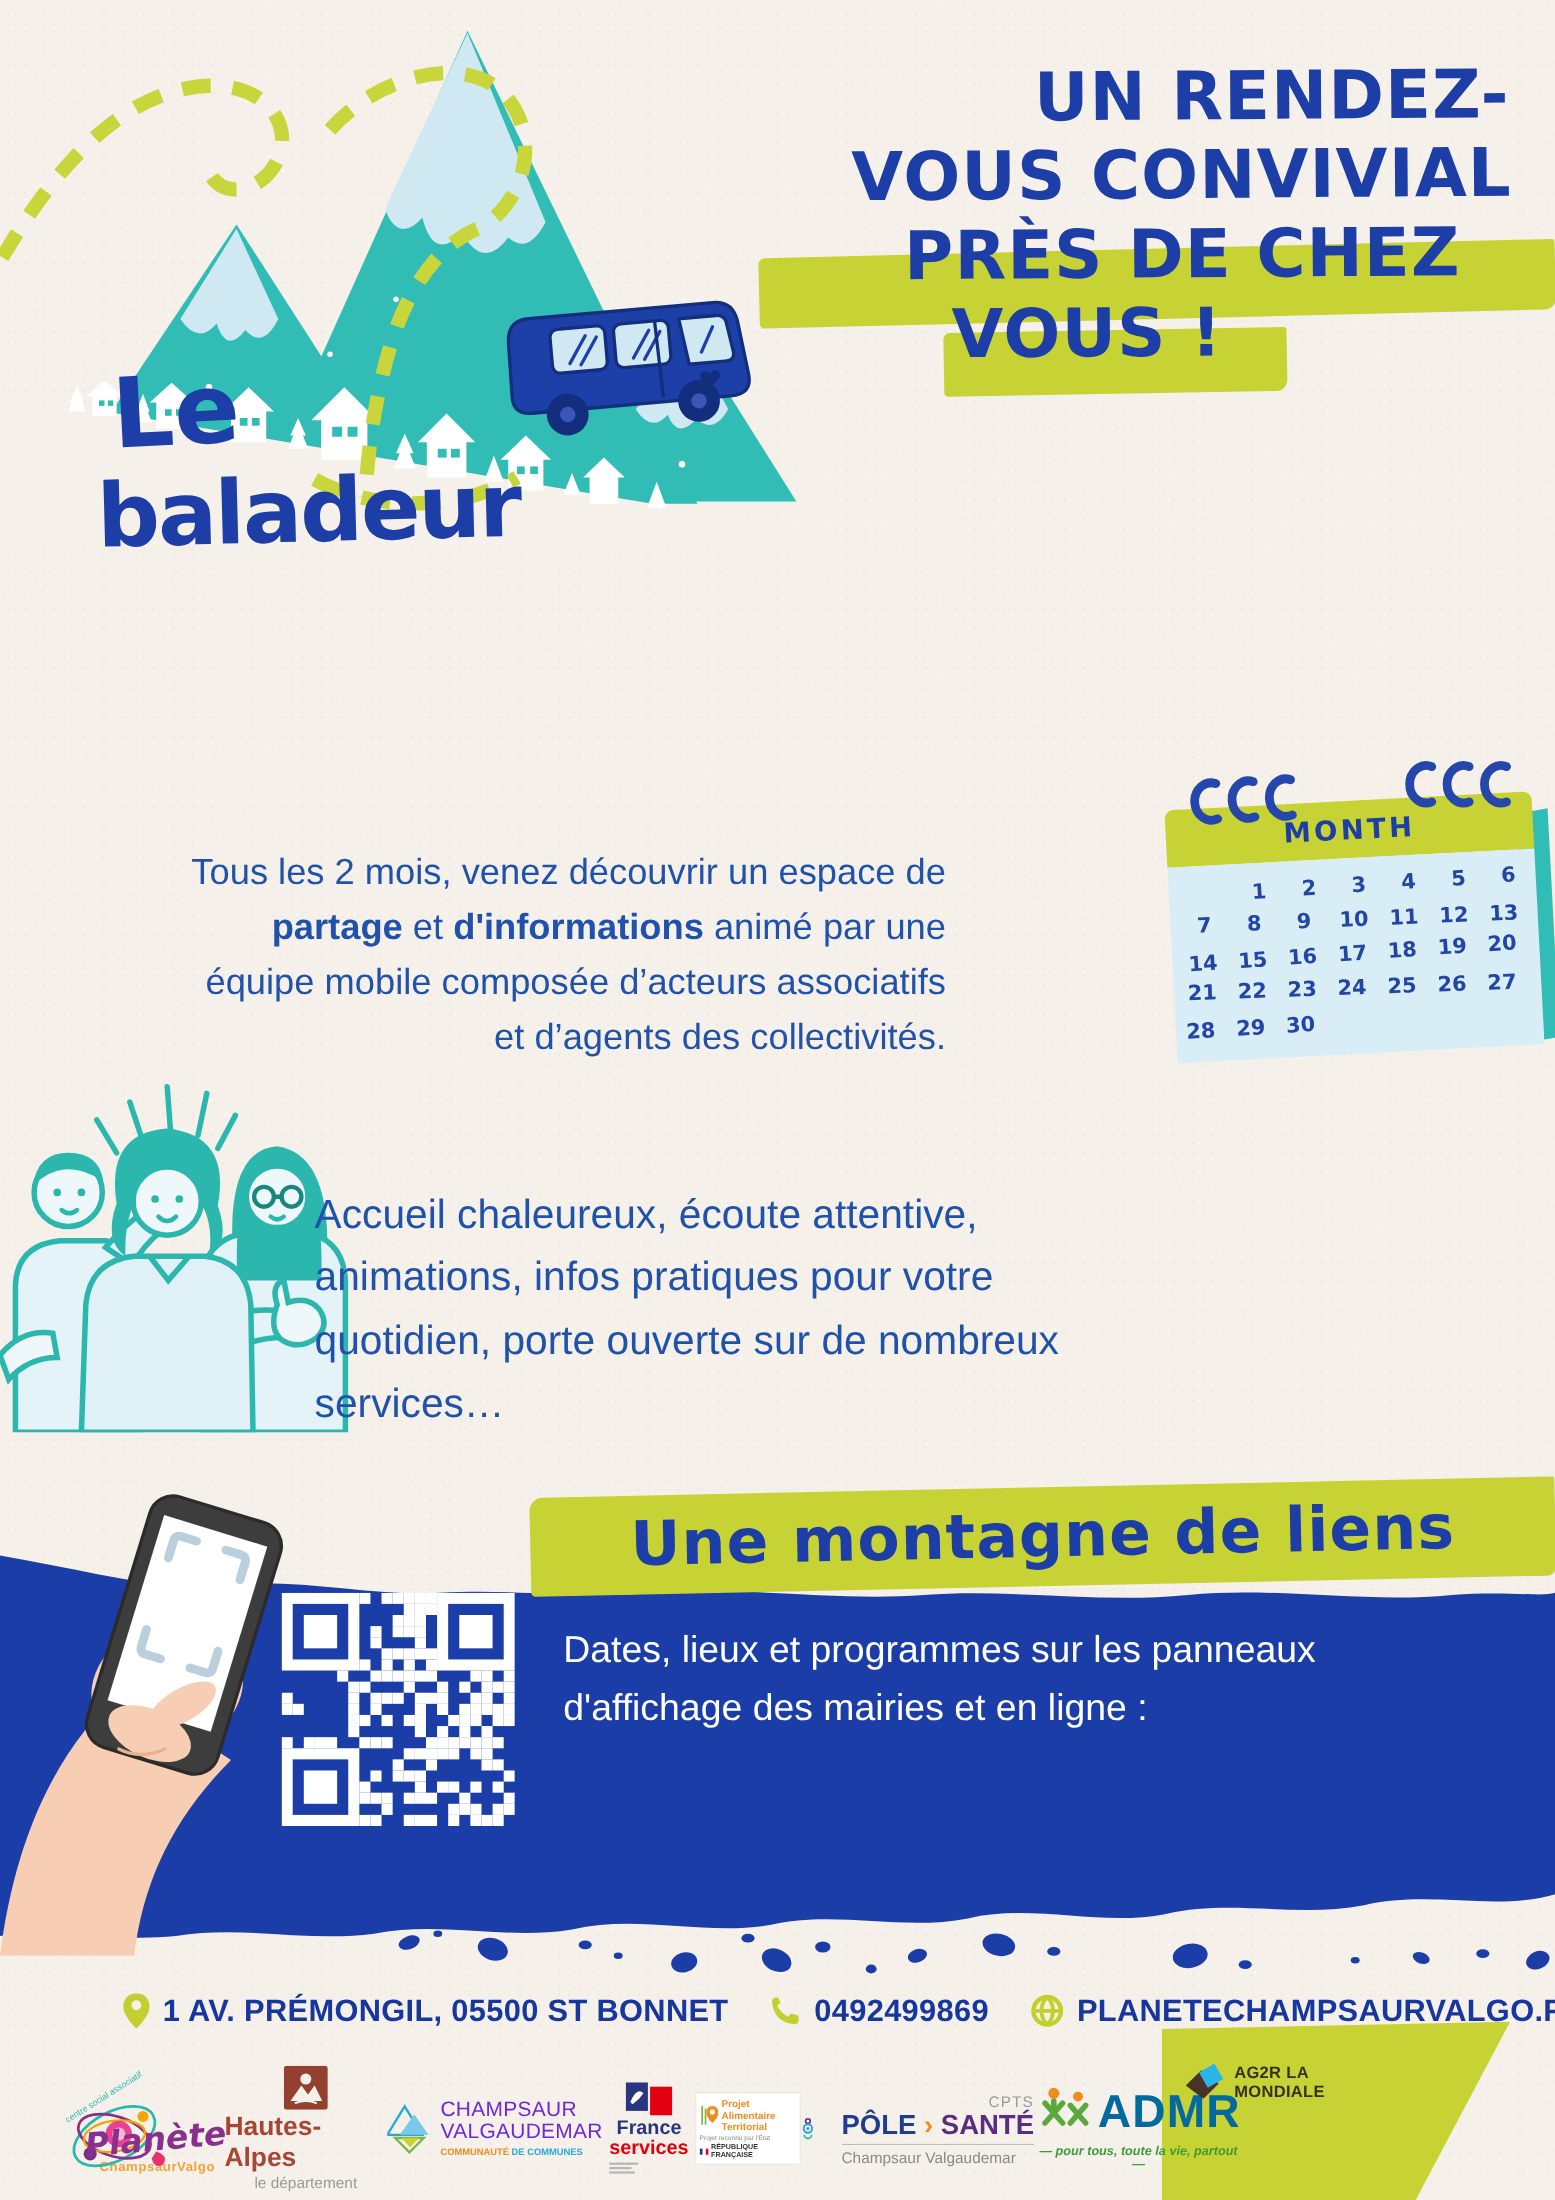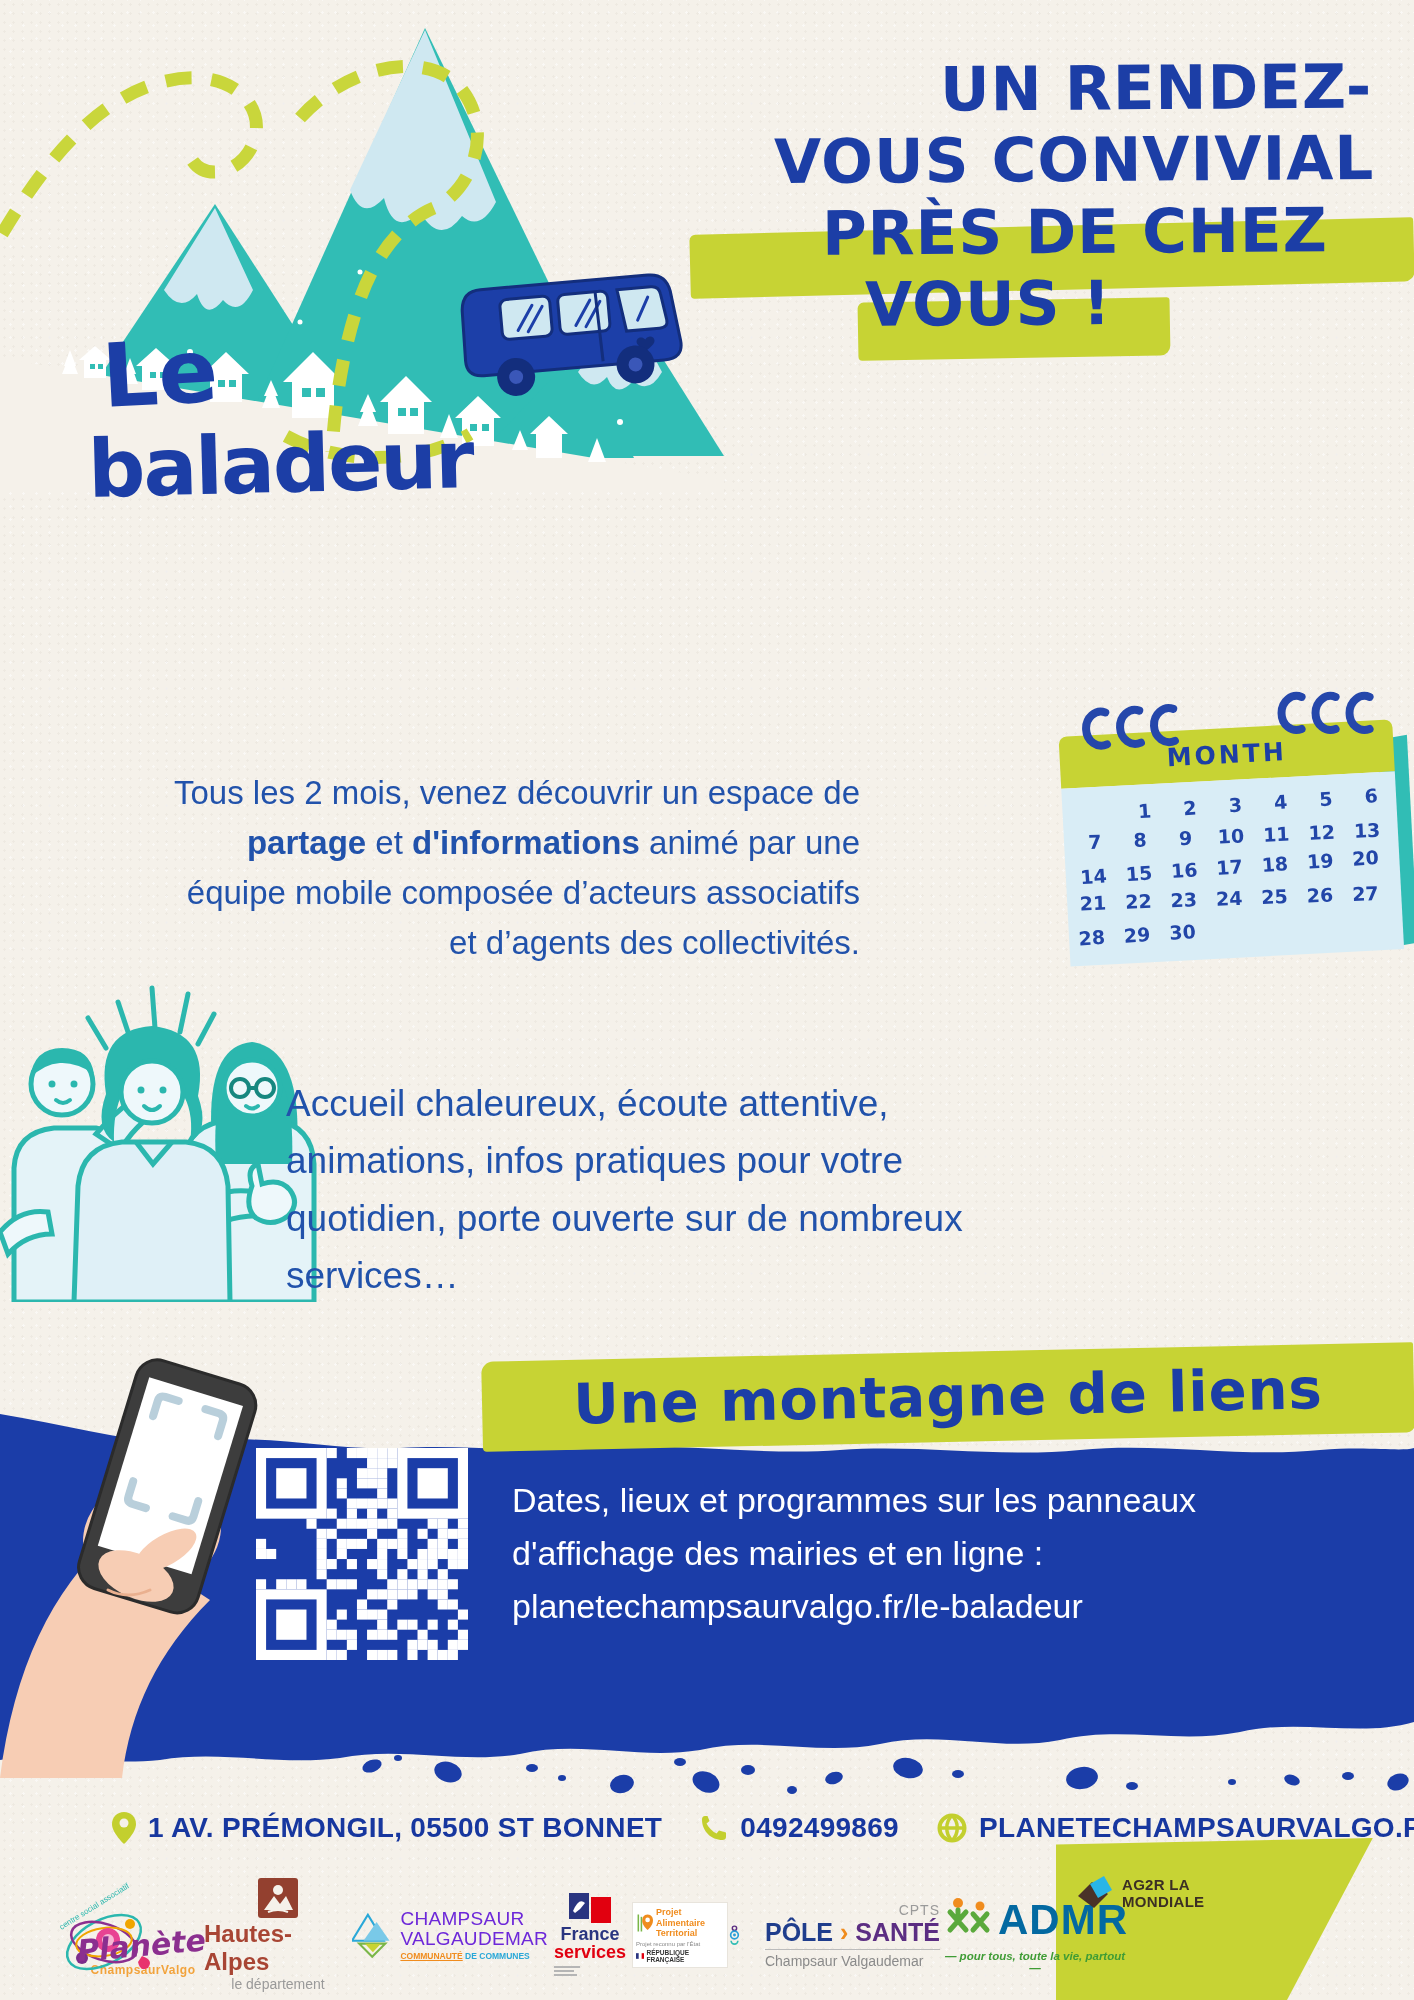--- a/index.html
+++ b/index.html
@@ -74,21 +74,21 @@
   .planete-name{font-family:"DejaVu Sans", sans-serif;font-style:italic;font-weight:700;font-size:30px;color:#8b2f8f;
     transform:rotate(-5deg);margin-left:26px;margin-top:34px;}
   .planete-sub{font-size:12px;font-weight:700;color:#f2a33c;letter-spacing:.5px;margin-left:30px;}
   .planete-arc{position:absolute;left:2px;top:22px;font-size:8px;color:#2bb7ae;transform:rotate(-32deg);}
   .p-ha{width:148px;}
   .ha-name{font-size:24px;font-weight:600;color:#a84534;margin-top:2px;}
   .ha-sub{font-size:14px;color:#9a9a9a;}
   .p-cv{width:196px;flex-direction:row;gap:8px;}
   .cv-l1,.cv-l2{font-size:19px;font-weight:400;color:#6d28d9;line-height:1.05;letter-spacing:.3px;}
   .cv-sub{font-size:8.5px;font-weight:700;margin-top:2px;}
-  .cv-sub .o{color:#f08c1e;text-decoration:underline;} .cv-sub .b{color:#2aa8d8;}
+  .cv-sub .o{color:#f08c1e;} .cv-sub .b{color:#2aa8d8;}
   .p-fs{width:84px;}
   .fs-l1{font-size:18px;font-weight:700;color:#2a3580;line-height:1;}
   .fs-l2{font-size:18px;font-weight:700;color:#e1000f;line-height:1;}
   .fs-motto{margin-top:3px;align-self:flex-start;margin-left:6px;}
   .fs-motto div{height:2px;background:#b5b5b5;margin:2px 0;}
   .p-pat{width:96px;background:#ffffff;border:1px solid #e8e4dc;padding:4px 3px;box-sizing:border-box;}
   .pat-name{font-size:9px;font-weight:700;color:#f08c1e;line-height:1.15;text-align:left;width:100%;}
   .pat-sub{font-size:6px;color:#8a8a8a;margin-top:2px;width:100%;text-align:left;}
   .pat-band{display:flex;align-items:center;gap:2px;margin-top:2px;width:100%;}
   .pat-band span{font-size:6.5px;font-weight:700;color:#333;}
@@ -501,21 +501,20 @@
     <rect x="135" y="9" width="45" height="45" fill="#1b3da8"></rect>
     <rect x="144" y="18" width="27" height="27" fill="#ffffff"></rect>
     <rect x="0" y="126" width="63" height="63"></rect>
     <rect x="9" y="135" width="45" height="45" fill="#1b3da8"></rect>
     <rect x="18" y="144" width="27" height="27" fill="#ffffff"></rect>
   </svg>
 
 <div class="band-text">
   <div>Dates, lieux et programmes sur les panneaux</div>
   <div>d'affichage des mairies et en ligne :</div>
-  <div>planetechampsaurvalgo.fr/le-baladeur</div>
 </div>
 
 <svg class="phone-svg" width="300" height="440" viewBox="0 0 300 440">
   <path d="M0,440 C14,330 52,252 112,198 L210,262 C158,314 130,372 122,440 Z" fill="#f7cdb4"></path>
   <ellipse cx="152" cy="196" rx="70" ry="58" transform="rotate(-18 152 196)" fill="#f7cdb4"></ellipse>
   <g transform="rotate(17 160 165)">
     <rect x="100" y="28" width="124" height="238" rx="22" fill="#3d3d3d" stroke="#2b2b2b" stroke-width="3"></rect>
     <rect x="113" y="48" width="98" height="176" fill="#ffffff"></rect>
     <g fill="none" stroke="#b9cfdb" stroke-width="8" stroke-linecap="round">
       <path d="M128,84 L128,68 Q128,62 134,62 L148,62"></path>

